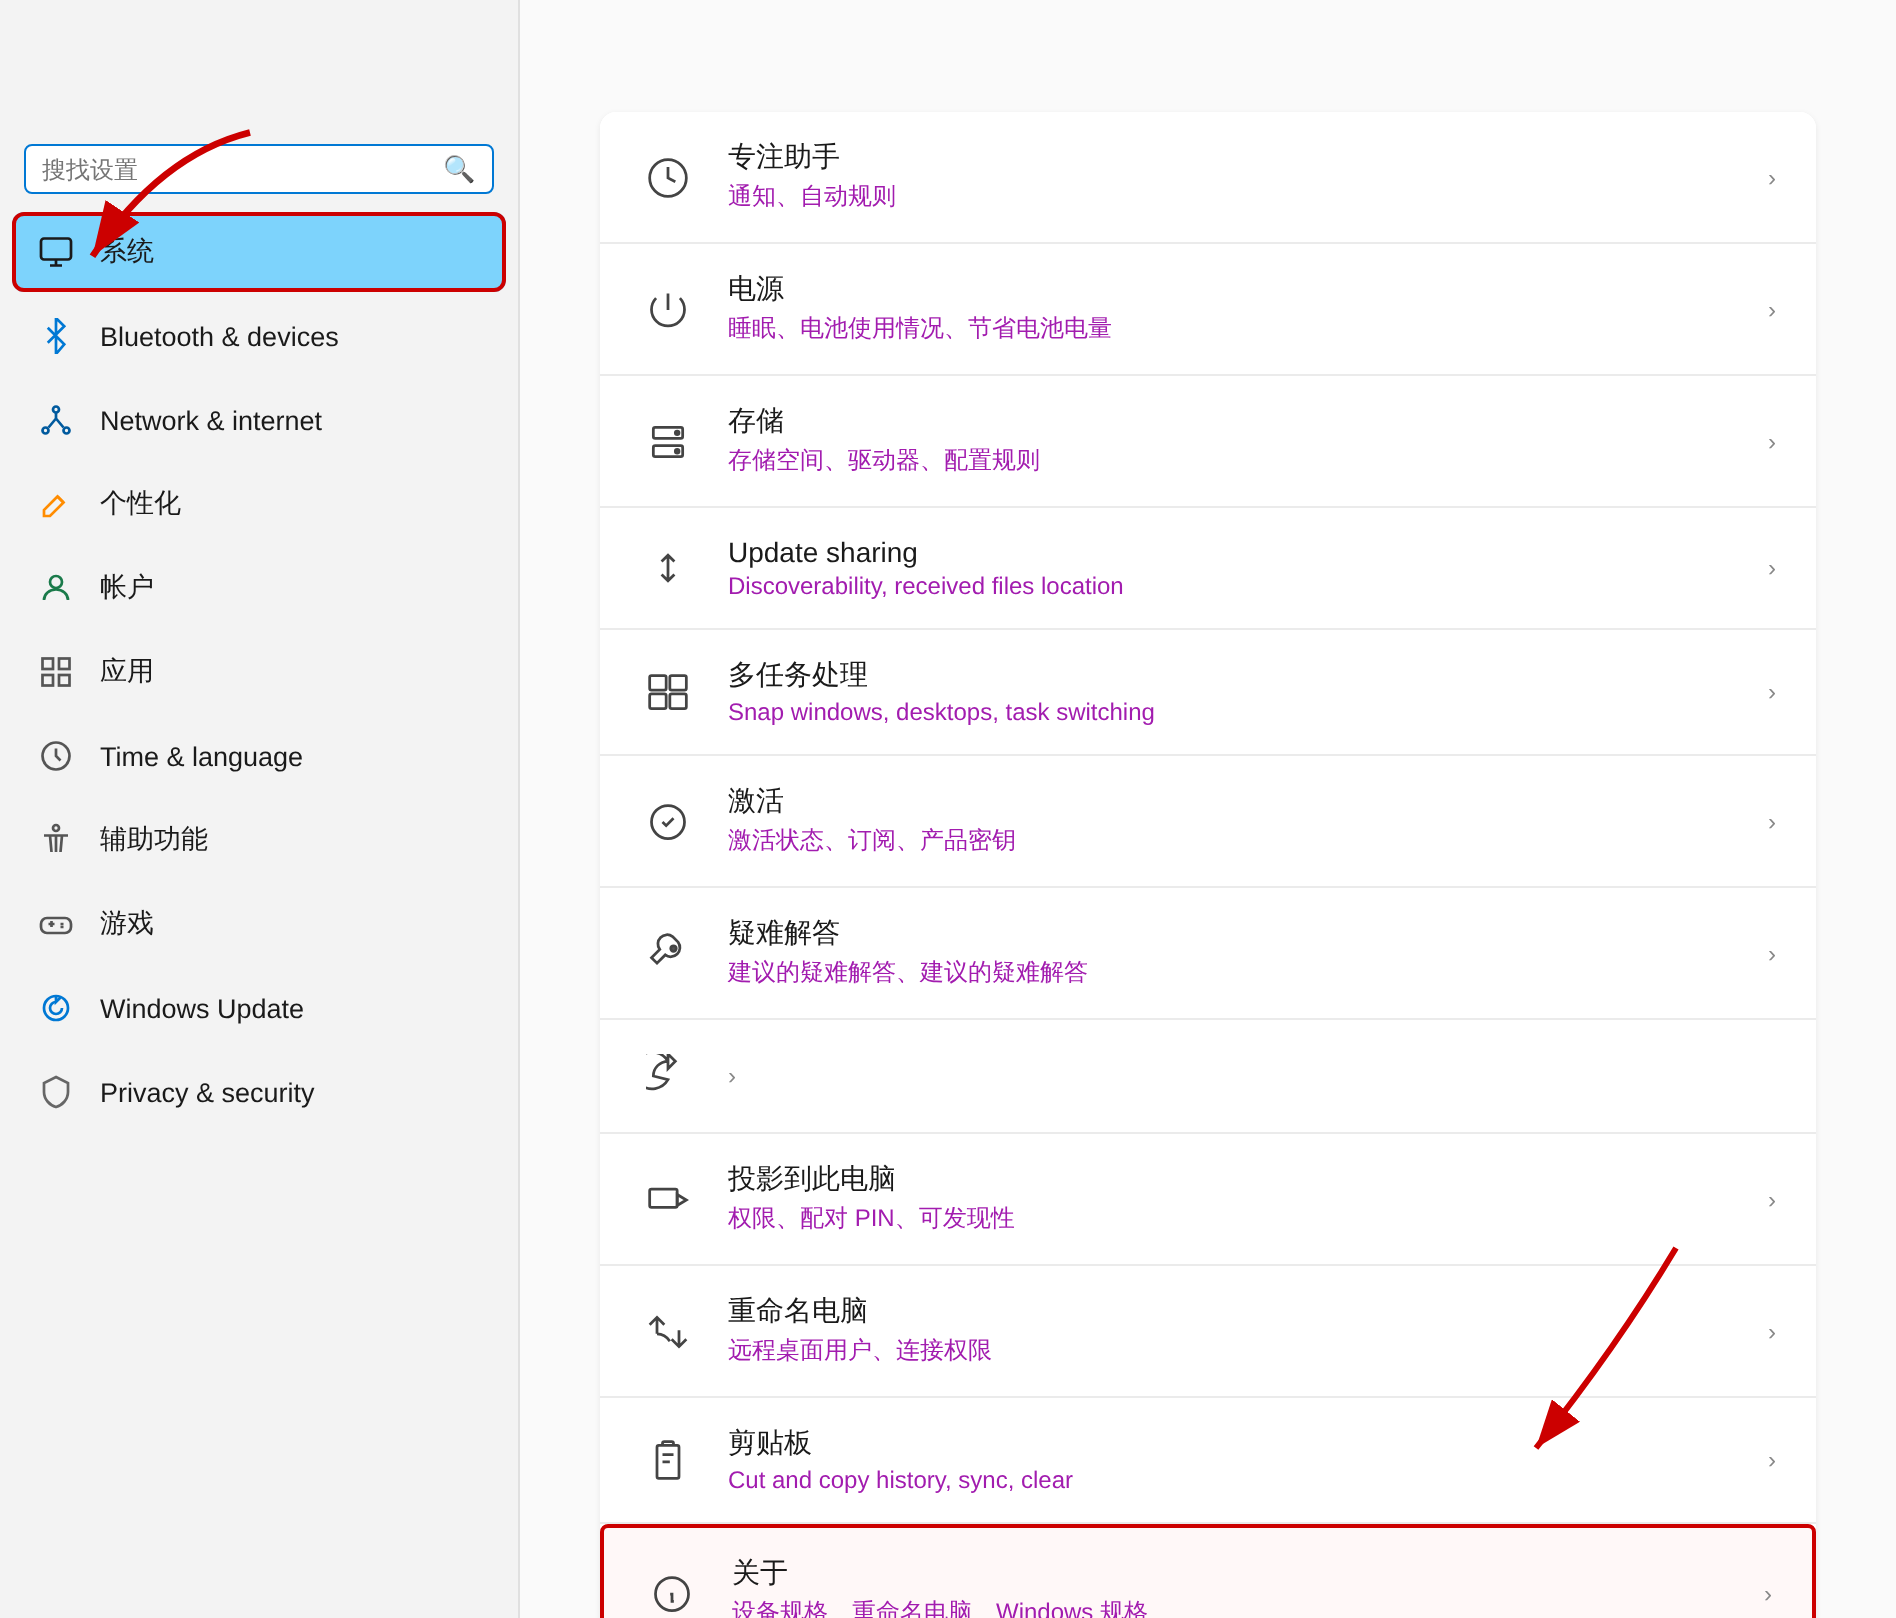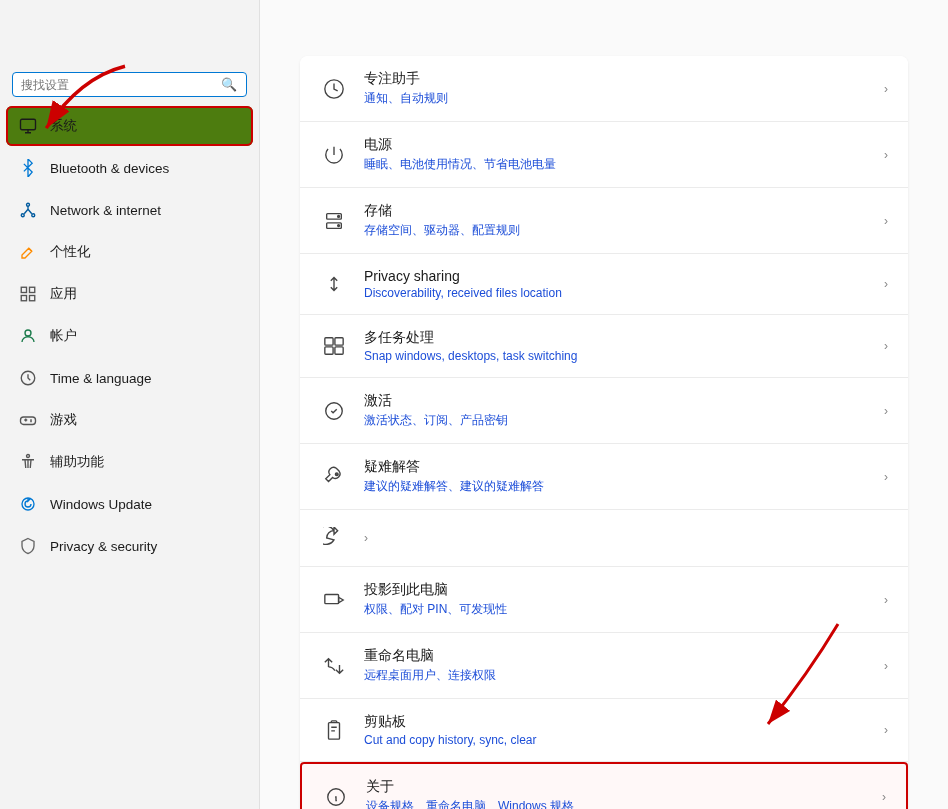--- a/index.html
+++ b/index.html
@@ -78,21 +78,21 @@
       border-radius: 6px;
       cursor: pointer;
       gap: 12px;
       margin: 1px 0;
       font-size: 13.5px;
       color: #1a1a1a;
       position: relative;
     }
 
     .nav-item.active {
-      background: #4d7c0f;
+      background: #7dd3fc;
       font-weight: 500;
     }
 
     .nav-item .nav-icon {
       width: 20px;
       height: 20px;
       display: flex;
       align-items: center;
       justify-content: center;
       font-size: 16px;
@@ -185,21 +185,21 @@
 
     .item-title {
       font-size: 14px;
       font-weight: 500;
       color: #1a1a1a;
       margin-bottom: 2px;
     }
 
     .item-subtitle {
       font-size: 12px;
-      color: #1d4ed8;
+      color: #a21caf;
     }
 
     .item-chevron {
       color: #888;
       font-size: 12px;
     }
 
     
     .annotation-arrow-1 {
       position: fixed;
@@ -276,64 +276,64 @@
         <span class="nav-icon">
           <svg viewBox="0 0 24 24" fill="none" stroke="#ff8c00" stroke-width="1.8" width="18" height="18">
             <path d="M4 20v-4l9-9 4 4-9 9H4z"></path>
             <path d="M13 7l4 4"></path>
           </svg>
         </span>
         <span class="nav-label">个性化</span>
       </div>
       <div class="nav-item">
         <span class="nav-icon">
+          <svg viewBox="0 0 24 24" fill="none" stroke="#1a7a4a" stroke-width="1.8" width="18" height="18">
+            <circle cx="12" cy="8" r="4"></circle>
+            <path d="M4 20c0-4 3.6-7 8-7s8 3 8 7"></path>
+          </svg>
+        </span>
+        <span class="nav-label">帐户</span>
+      </div>
+      <div class="nav-item">
+        <span class="nav-icon">
           <svg viewBox="0 0 24 24" fill="none" stroke="#555" stroke-width="1.8" width="18" height="18">
             <rect x="3" y="3" width="7" height="7"></rect>
             <rect x="14" y="3" width="7" height="7"></rect>
             <rect x="3" y="14" width="7" height="7"></rect>
             <rect x="14" y="14" width="7" height="7"></rect>
           </svg>
         </span>
         <span class="nav-label">应用</span>
       </div>
       <div class="nav-item">
         <span class="nav-icon">
-          <svg viewBox="0 0 24 24" fill="none" stroke="#1a7a4a" stroke-width="1.8" width="18" height="18">
-            <circle cx="12" cy="8" r="4"></circle>
-            <path d="M4 20c0-4 3.6-7 8-7s8 3 8 7"></path>
-          </svg>
-        </span>
-        <span class="nav-label">帐户</span>
-      </div>
-      <div class="nav-item">
-        <span class="nav-icon">
           <svg viewBox="0 0 24 24" fill="none" stroke="#555" stroke-width="1.8" width="18" height="18">
             <circle cx="12" cy="12" r="9"></circle>
             <path d="M12 7v5l3 3"></path>
           </svg>
         </span>
         <span class="nav-label">Time &amp; language</span>
       </div>
       <div class="nav-item">
         <span class="nav-icon">
           <svg viewBox="0 0 24 24" fill="none" stroke="#555" stroke-width="1.8" width="18" height="18">
+            <circle cx="12" cy="4" r="2"></circle>
+            <path d="M4 9h16M8 9l1 11M16 9l-1 11M12 9v11"></path>
+          </svg>
+        </span>
+        <span class="nav-label">辅助功能</span>
+      </div>
+      <div class="nav-item">
+        <span class="nav-icon">
+          <svg viewBox="0 0 24 24" fill="none" stroke="#555" stroke-width="1.8" width="18" height="18">
             <rect x="2" y="8" width="20" height="10" rx="4"></rect>
             <path d="M7 12h4M9 10v4M15 12h2M15 14h2"></path>
           </svg>
         </span>
         <span class="nav-label">游戏</span>
-      </div>
-      <div class="nav-item">
-        <span class="nav-icon">
-          <svg viewBox="0 0 24 24" fill="none" stroke="#555" stroke-width="1.8" width="18" height="18">
-            <circle cx="12" cy="4" r="2"></circle>
-            <path d="M4 9h16M8 9l1 11M16 9l-1 11M12 9v11"></path>
-          </svg>
-        </span>
-        <span class="nav-label">辅助功能</span>
       </div>
       <div class="nav-item">
         <span class="nav-icon">
           <svg viewBox="0 0 24 24" fill="none" stroke="#0078d4" stroke-width="1.8" width="18" height="18">
             <path d="M12 4v4l3-3"></path>
             <circle cx="12" cy="12" r="8"></circle>
             <path d="M16 12a4 4 0 11-4-4"></path>
           </svg>
         </span>
         <span class="nav-label">Windows Update</span>
@@ -393,21 +393,21 @@
         </div>
         <span class="item-chevron">›</span>
       </div>
       <div class="settings-item">
         <div class="item-icon">
           <svg viewBox="0 0 24 24" fill="none" stroke="#555" stroke-width="1.5" width="22" height="22">
             <path d="M8.5 8.5L12 5l3.5 3.5M12 5v14M8.5 15.5L12 19l3.5-3.5"></path>
           </svg>
         </div>
         <div class="item-text">
-          <div class="item-title">Privacy sharing</div>
+          <div class="item-title">Update sharing</div>
           <div class="item-subtitle">Discoverability, received files location</div>
         </div>
         <span class="item-chevron">›</span>
       </div>
       <div class="settings-item">
         <div class="item-icon">
           <svg viewBox="0 0 24 24" fill="none" stroke="#555" stroke-width="1.5" width="22" height="22">
             <rect x="2" y="3" width="9" height="8" rx="1"></rect>
             <rect x="13" y="3" width="9" height="8" rx="1"></rect>
             <rect x="2" y="13" width="9" height="8" rx="1"></rect>

